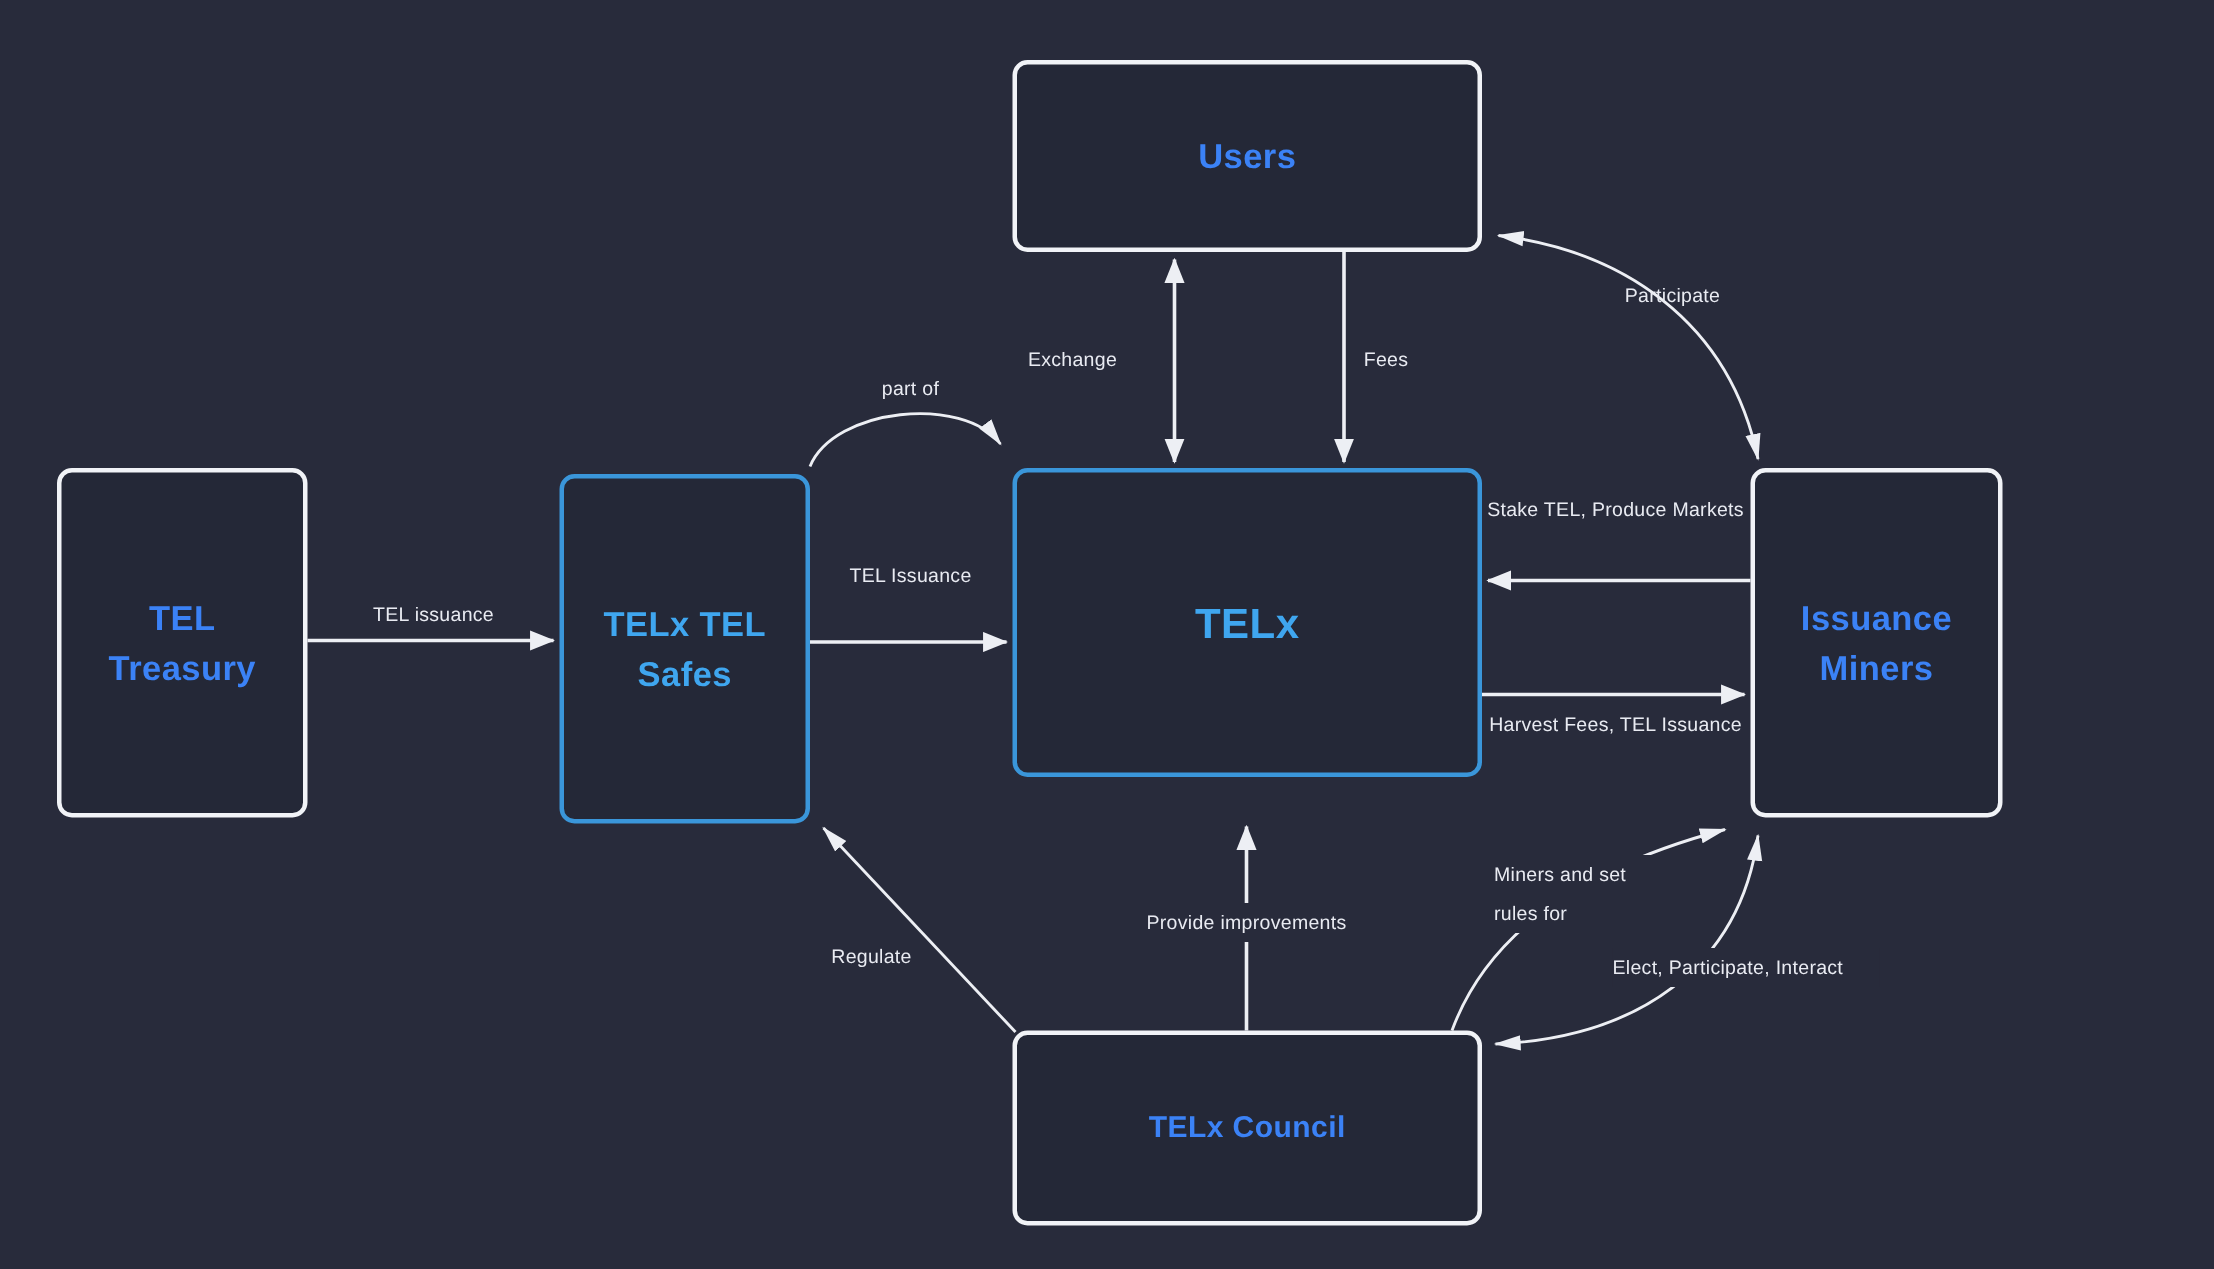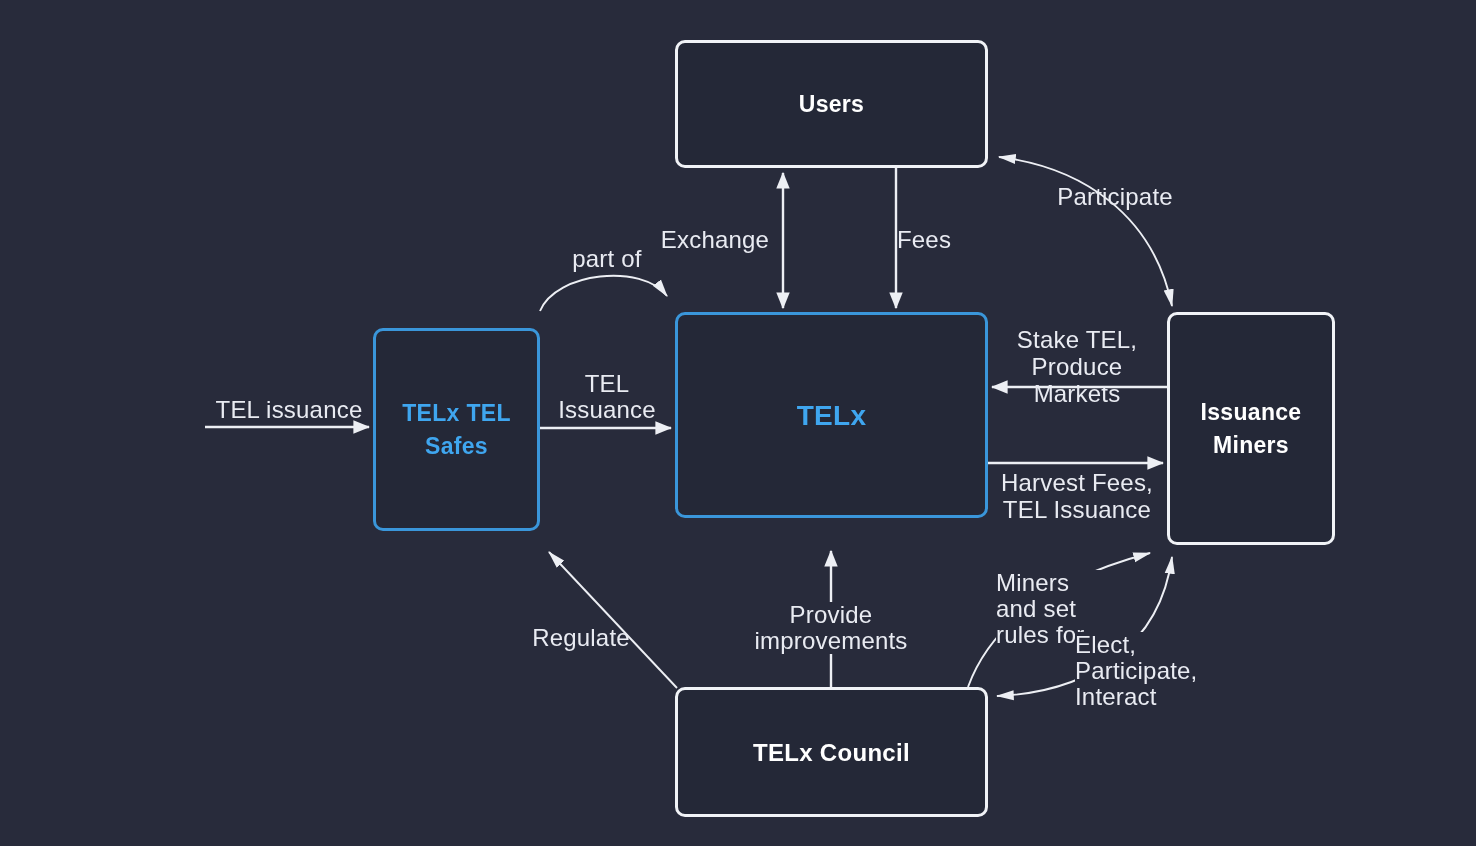--- a/index.html
+++ b/index.html
@@ -15,32 +15,32 @@
   .edge.thick{stroke-width:2.4;}
   .edge.thin{stroke-width:1.9;}
 
   .node{
     position:absolute;z-index:2;
     display:flex;align-items:center;justify-content:center;
     box-sizing:border-box;
     border:3px solid #f1f3f7;
     border-radius:10px;
     background:#242837;
-    color:#ffffff;
+    color:#3b82f6;
     font-size:23px;font-weight:bold;
     text-align:center;line-height:33px;
     letter-spacing:.3px;
   }
   .node.blue{border-color:#3a96da;color:#3fa6ef;}
   .node .nl{display:inline-block;}
 
   .elabel{
     position:absolute;z-index:3;
     color:#e9ebf2;
-    font-size:24px;line-height:26px;
+    font-size:13px;line-height:26px;
     text-align:center;
     letter-spacing:.2px;
     white-space:normal;
   }
   .elabel.mask{background:#282b3b;}
   .elabel.left{text-align:left;}
 </style>
 </head>
 <body>
 
@@ -67,34 +67,37 @@
     <path class="edge thin" d="M677 688 L549 552" marker-end="url(#slim)"></path>
     <path class="edge thick" d="M831 687 L831 551" marker-end="url(#tri)"></path>
     <path class="edge thin" d="M968 687 Q1003 592 1150 553" marker-end="url(#slim)"></path>
     <path class="edge thin" d="M997 696 C1090 692 1160 646 1172 557" marker-start="url(#slim)" marker-end="url(#slim)"></path>
   </svg>
 
   <div class="node white" style="left:675px;top:40px;width:313px;height:128px;">
     <span class="nl">Users</span>
   </div>
 
+  <div class="node white" style="left:38px;top:312px;width:167px;height:233px;">
+    <span class="nl" style="width:120px;">TEL Treasury</span>
+  </div>
 
-  <div class="node blue" style="left:373px;top:328px;width:167px;height:203px;">
+  <div class="node blue" style="left:373px;top:316px;width:167px;height:233px;">
     <span class="nl" style="width:150px;">TELx TEL Safes</span>
   </div>
 
   <div class="node blue" style="left:675px;top:312px;width:313px;height:206px;font-size:28px;">
     <span class="nl">TELx</span>
   </div>
 
   <div class="node white" style="left:1167px;top:312px;width:168px;height:233px;">
     <span class="nl" style="width:130px;">Issuance Miners</span>
   </div>
 
-  <div class="node white" style="left:675px;top:687px;width:313px;height:130px;font-size:24px;">
+  <div class="node white" style="left:675px;top:687px;width:313px;height:130px;font-size:20px;">
     <span class="nl">TELx Council</span>
   </div>
 
   <div class="elabel" style="left:214px;top:397px;width:150px;">TEL issuance</div>
 
   <div class="elabel" style="left:547px;top:246px;width:120px;">part of</div>
 
   <div class="elabel" style="left:557px;top:371px;width:100px;">TEL Issuance</div>
 
   <div class="elabel" style="left:655px;top:227px;width:120px;">Exchange</div>

